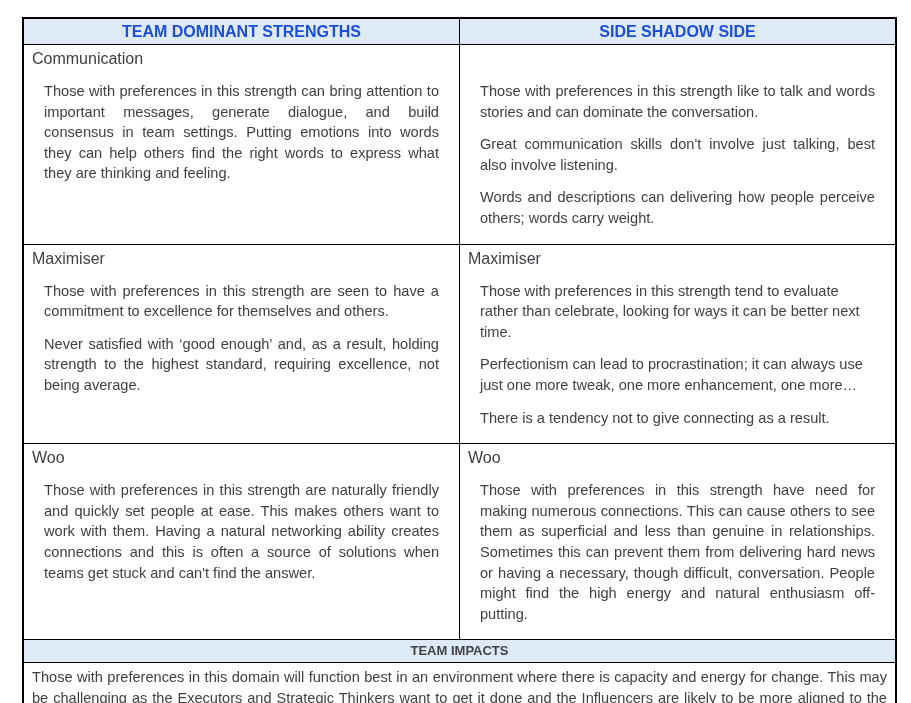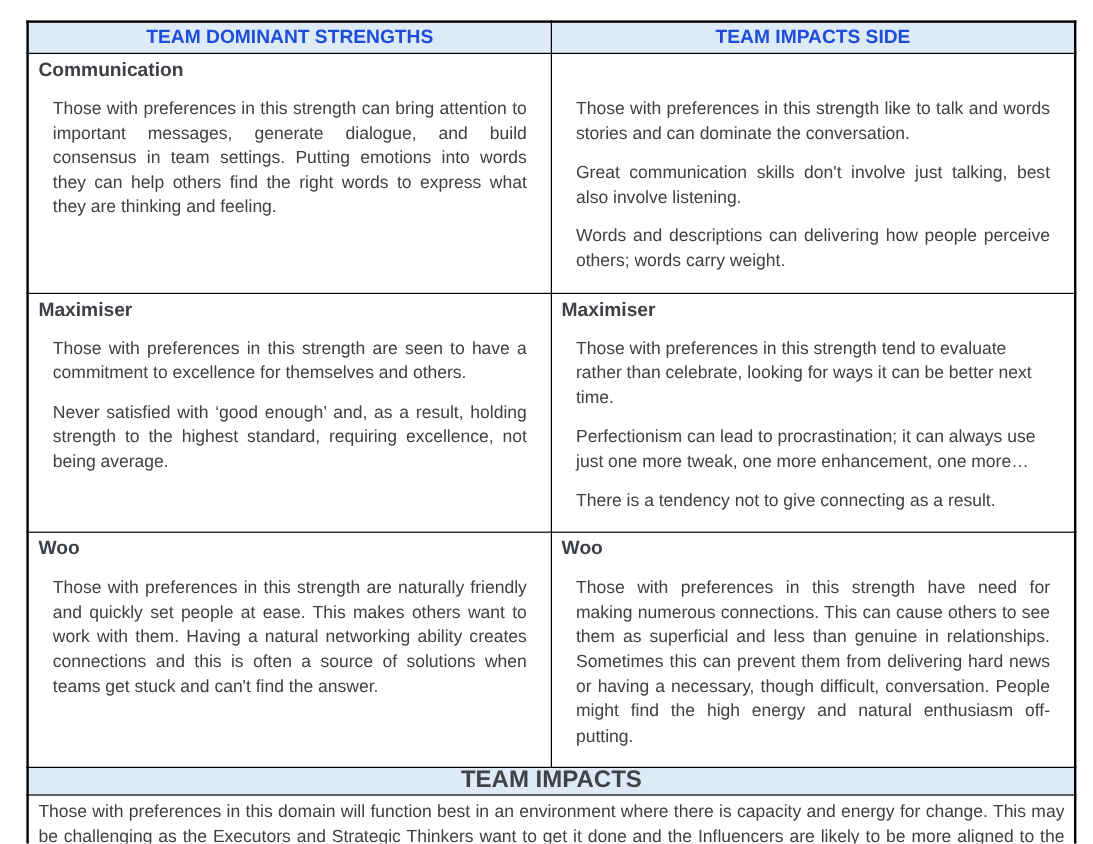--- a/index.html
+++ b/index.html
@@ -33,59 +33,59 @@
     padding: 3px 4px;
   }
   .cell {
     font-size: 14.6px;
     line-height: 20.6px;
     color: #404040;
     text-align: justify;
   }
   .cell.ragged { text-align: left; }
   .cell-title {
-    font-weight: bold;
+    font-weight: normal;
     font-size: 16px;
     line-height: 21px;
     min-height: 21px;
     color: #3D4145;
     text-align: left;
     margin-bottom: 1px;
   }
   .cell-line { margin: 12px; }
   tr.row-communication { height: 150px; }
   tr.row-maximiser    { height: 172px; }
   tr.row-woo          { height: 181px; }
   tr.row-impacts-head { height: 23px; }
   tr.row-impacts-body { height: 123px; }
   td.impacts-head {
     background: #DEEAF6;
     color: #3F4347;
     font-weight: bold;
-    font-size: 20px;
+    font-size: 13px;
     line-height: 17px;
     text-align: center;
     padding: 2px 4px;
   }
   td.impacts-body {
     font-size: 14.6px;
     line-height: 20.6px;
     color: #404040;
     text-align: justify;
     padding-top: 4px;
   }
 </style>
 </head>
 <body>
 
 <table class="strengths-table">
   <tbody>
     <tr>
       <th class="col-head">TEAM DOMINANT STRENGTHS</th>
-      <th class="col-head">TEAM IMPACTS SIDE</th>
+      <th class="col-head">SIDE SHADOW SIDE</th>
     </tr>
 
     <tr class="row-communication">
       <td class="cell">
         <div class="cell-title">Communication</div>
         <div class="cell-line">Those with preferences in this strength can bring attention to important messages, generate dialogue, and build consensus in team settings. Putting emotions into words they can help others find the right words to express what they are thinking and feeling.</div>
       </td>
       <td class="cell">
         <div class="cell-title"></div>
         <div class="cell-line">Those with preferences in this strength like to talk and words stories and can dominate the conversation.</div>

